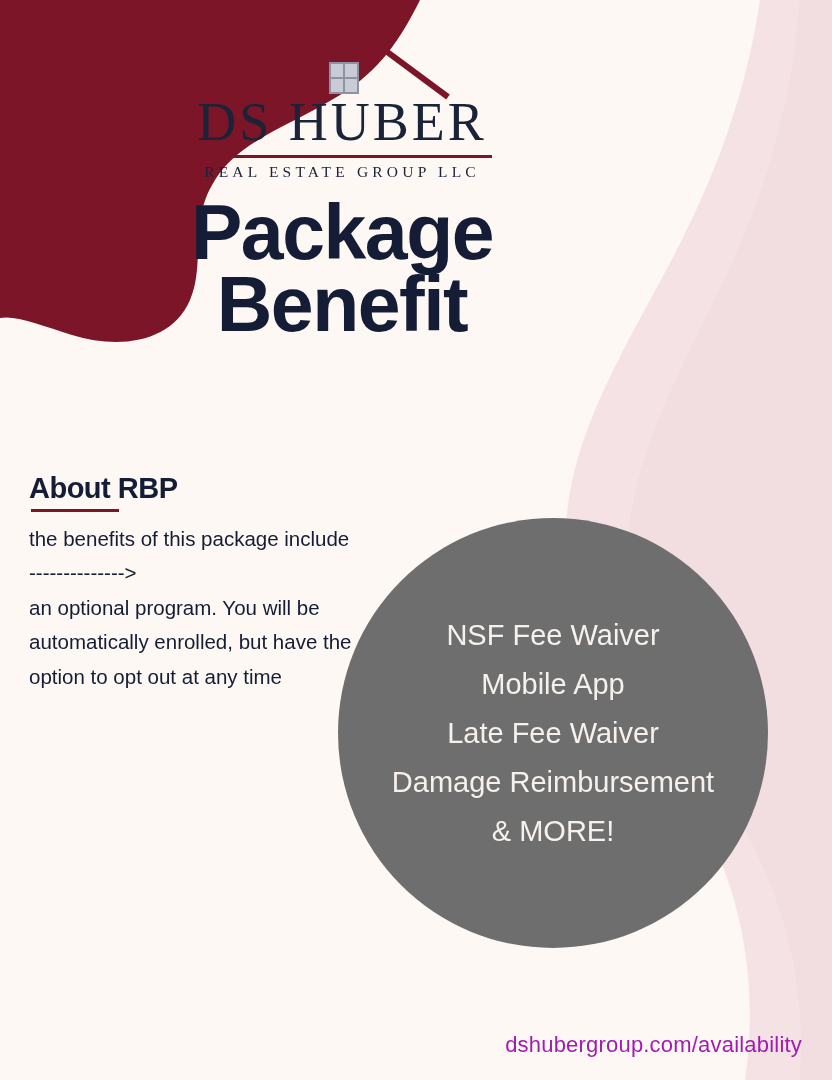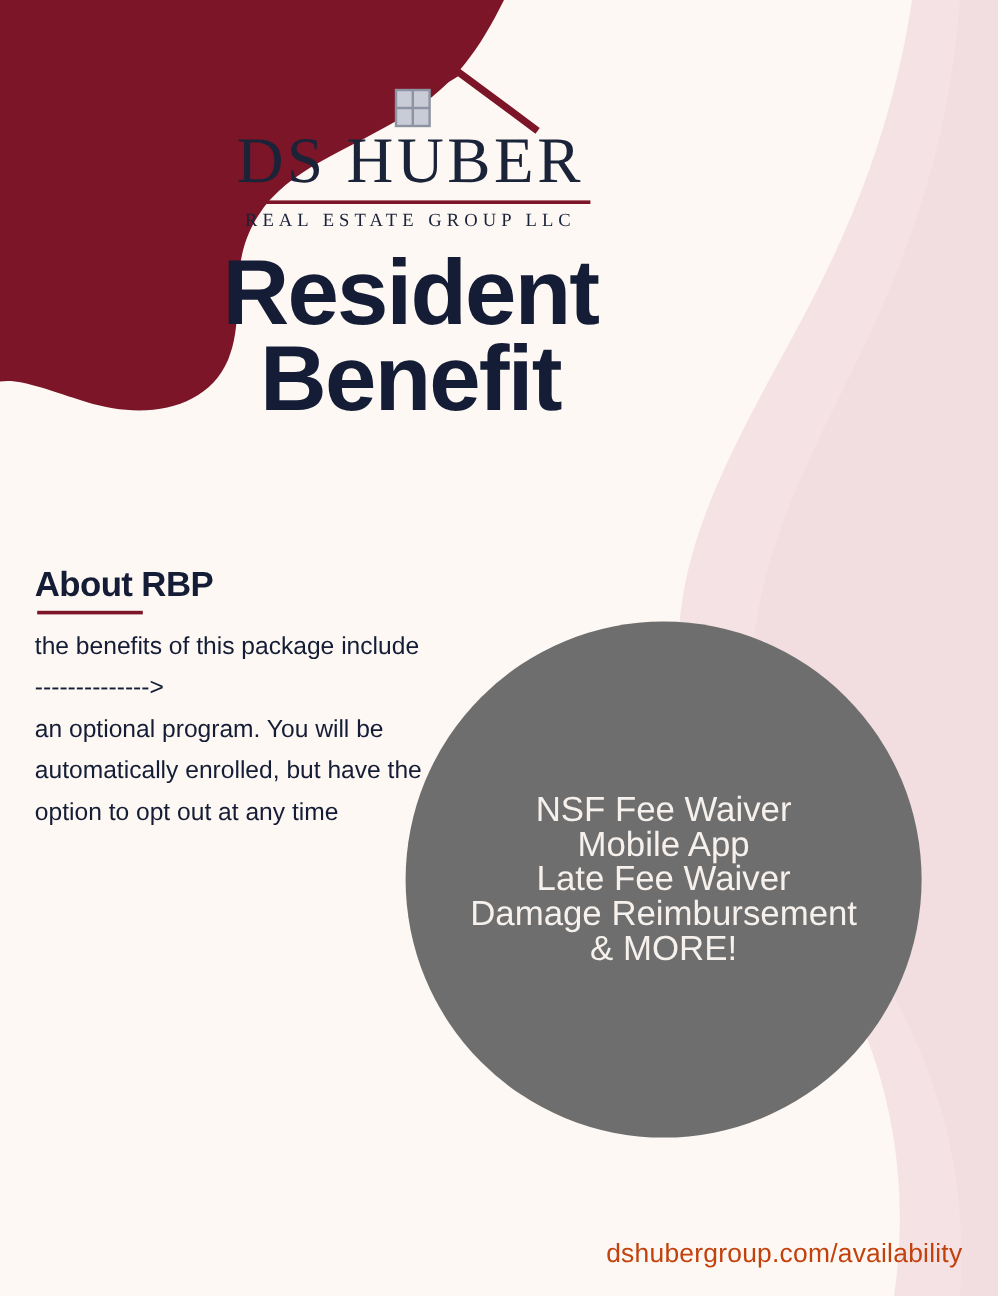--- a/index.html
+++ b/index.html
@@ -19,21 +19,21 @@
   }
   
   .bg-layer {
     position: absolute;
     inset: 0;
     width: 832px;
     height: 1080px;
   }
   .brand-title-wrap {
     position: absolute;
-    top: 55px;
+    top: 43px;
     left: 0;
     width: 684px;
     text-align: center;
   }
   .logo-block {
     position: relative;
     width: 340px;
     margin: 0 auto;
   }
   .logo-house {
@@ -112,35 +112,36 @@
     left: 338px;
     top: 518px;
     width: 430px;
     height: 430px;
     border-radius: 50%;
     background: #6e6e6e;
     display: flex;
     flex-direction: column;
     align-items: center;
     justify-content: center;
+    gap: 20px;
   }
   .circle-item {
     color: #f6f1ec;
     font-size: 29px;
     line-height: 1;
     text-align: center;
     white-space: nowrap;
   }
 
   .url {
     position: absolute;
     right: 30px;
     bottom: 22px;
     font-size: 22px;
-    color: #c2410c;
+    color: #a21caf;
     letter-spacing: 0.2px;
   }
 </style>
 </head>
 <body>
 
 <div class="page">
 
   <svg class="bg-layer" viewBox="0 0 832 1080" preserveAspectRatio="none">
     <rect x="0" y="0" width="832" height="1080" fill="#fdf8f3"></rect>
@@ -158,21 +159,21 @@
         <rect x="98" y="20" width="28" height="30" fill="#c9ccd6" stroke="#8d93a3" stroke-width="2"></rect>
         <line x1="112" y1="20" x2="112" y2="50" stroke="#8d93a3" stroke-width="2"></line>
         <line x1="98" y1="35" x2="126" y2="35" stroke="#8d93a3" stroke-width="2"></line>
       </svg>
       <p class="logo-name">DS HUBER</p>
       <div class="logo-rule"></div>
       <p class="logo-sub">REAL ESTATE GROUP LLC</p>
     </div>
 
     <div class="headline">
-      <div>Resident</div>
+      <div>Package</div>
       <div>Benefit</div>
     </div>
   </div>
 
   <div class="about">
     <h2 class="about-title">About RBP</h2>
     <div class="about-underline"></div>
     <div class="about-body">
       <p>the benefits of this package include --------------&gt;</p>
       <p>an optional program. You will be automatically enrolled, but have the option to opt out at any time</p>

